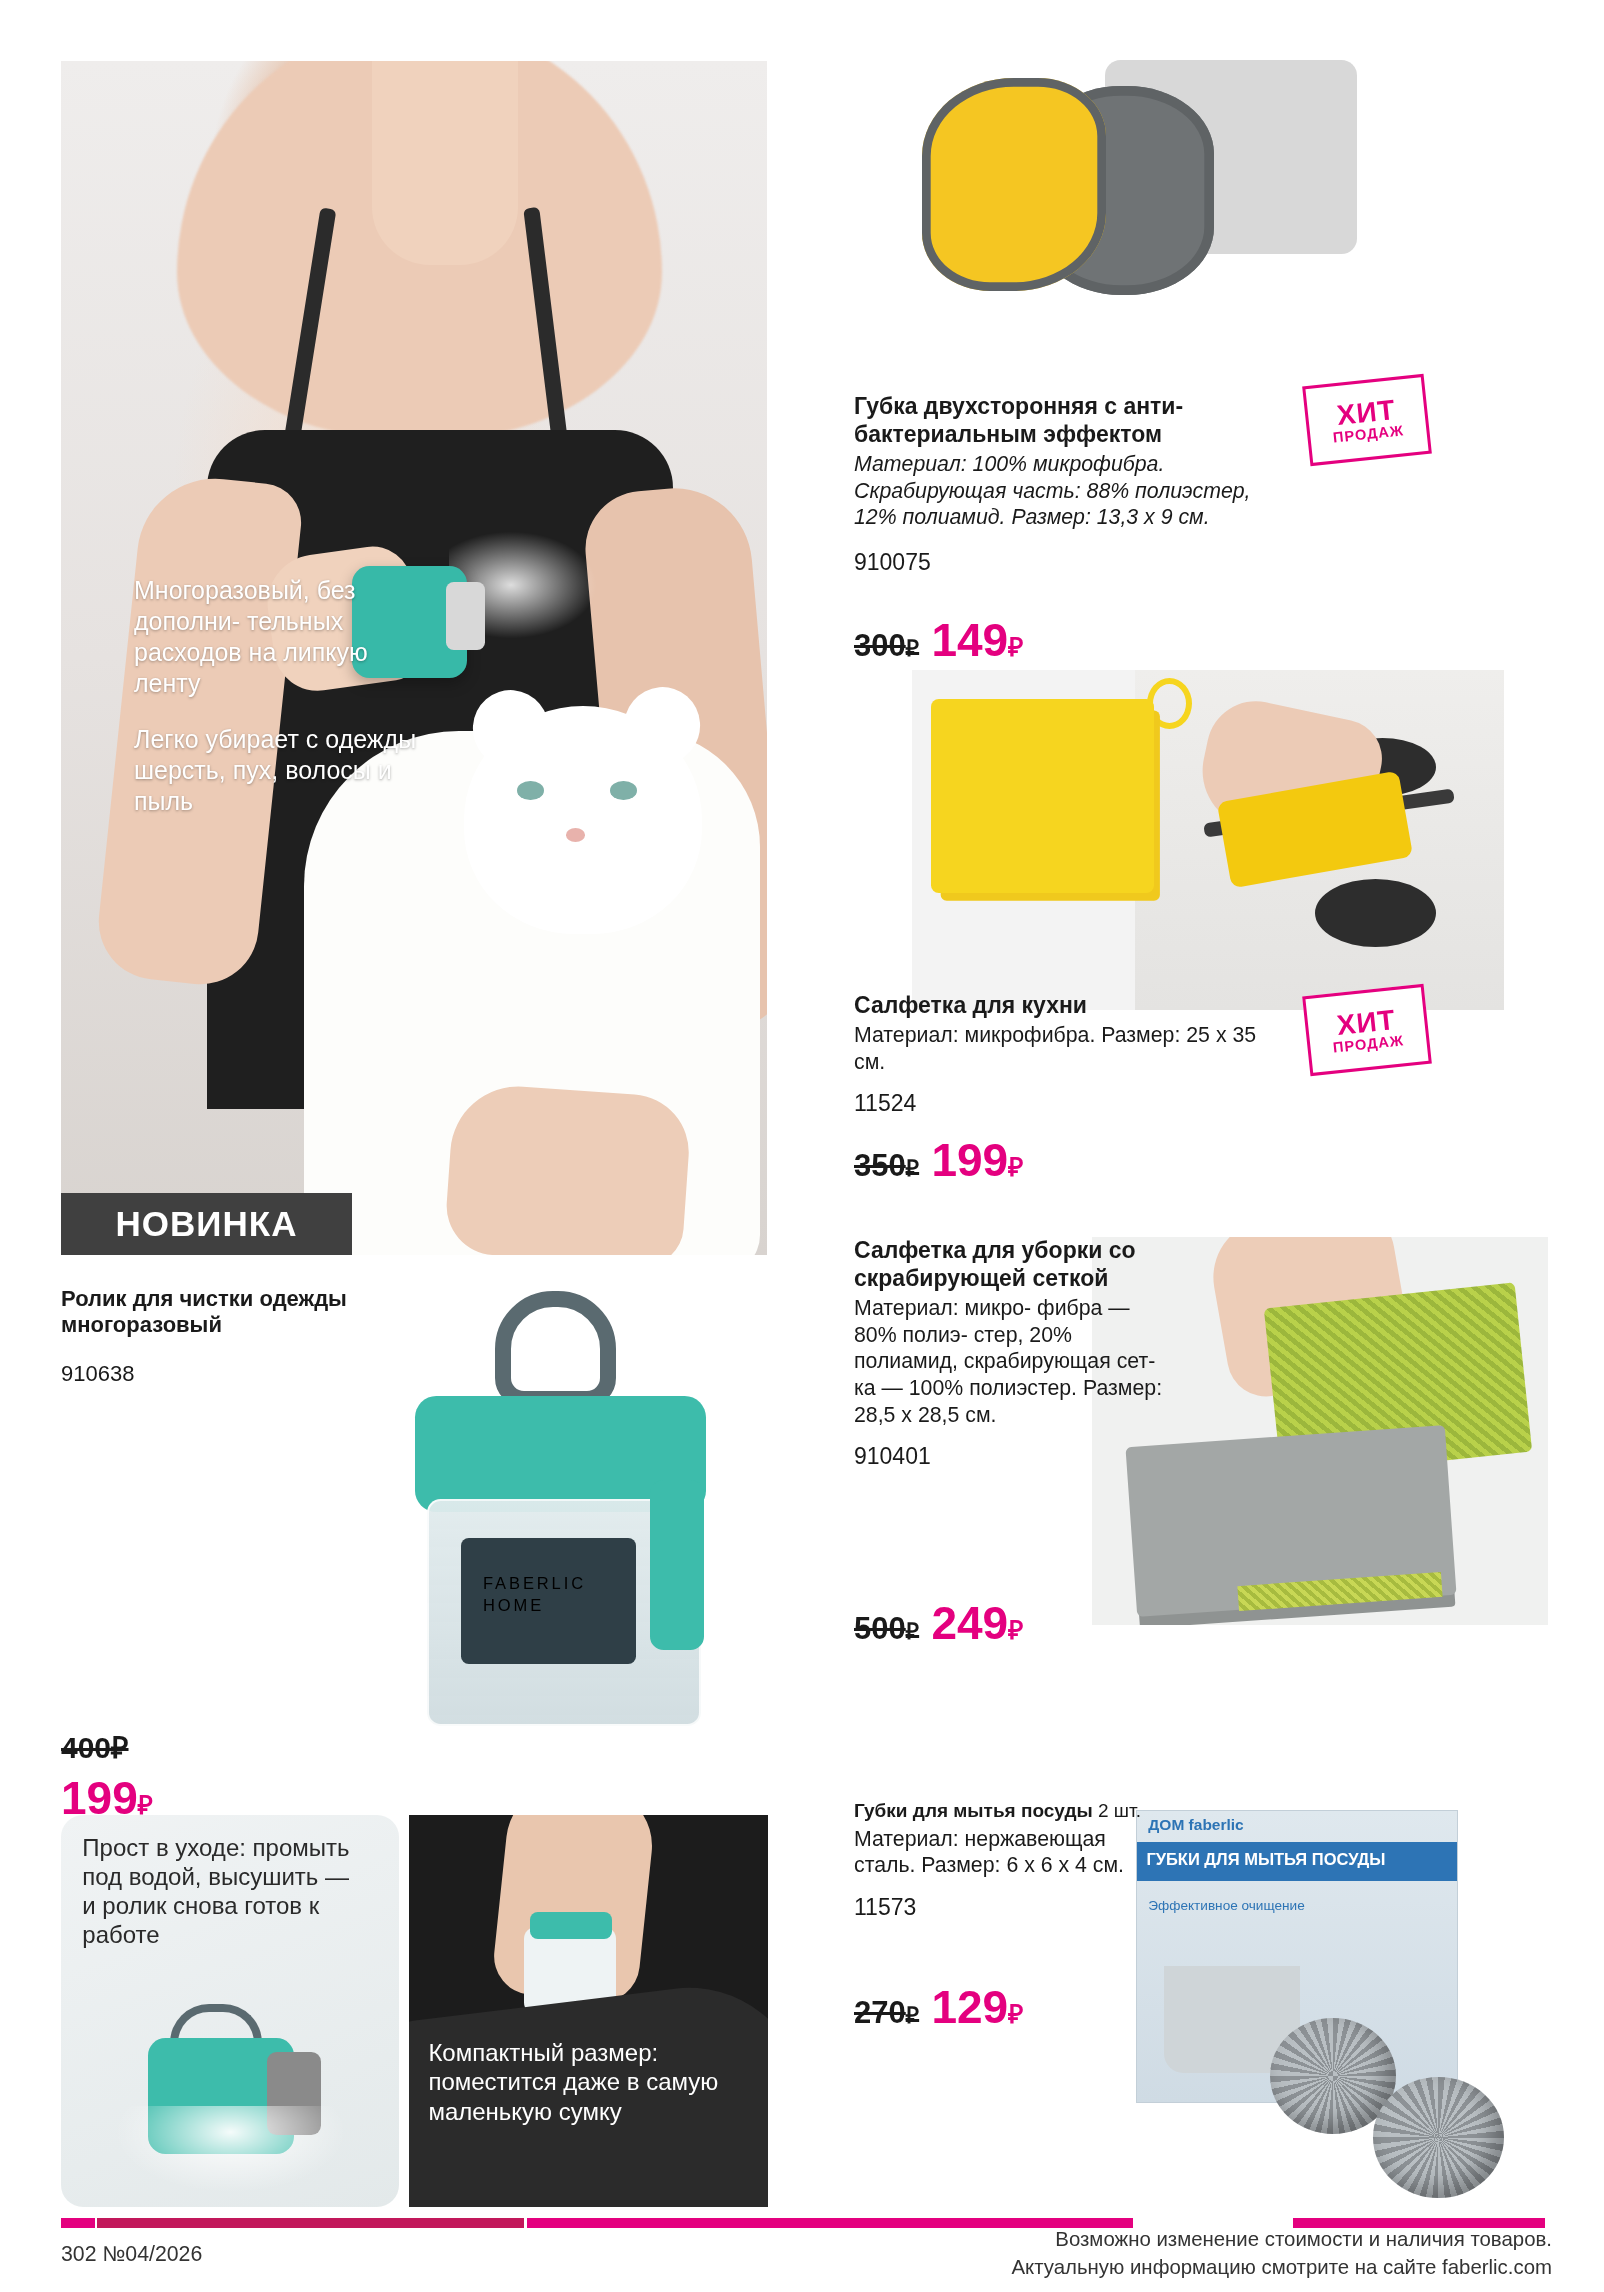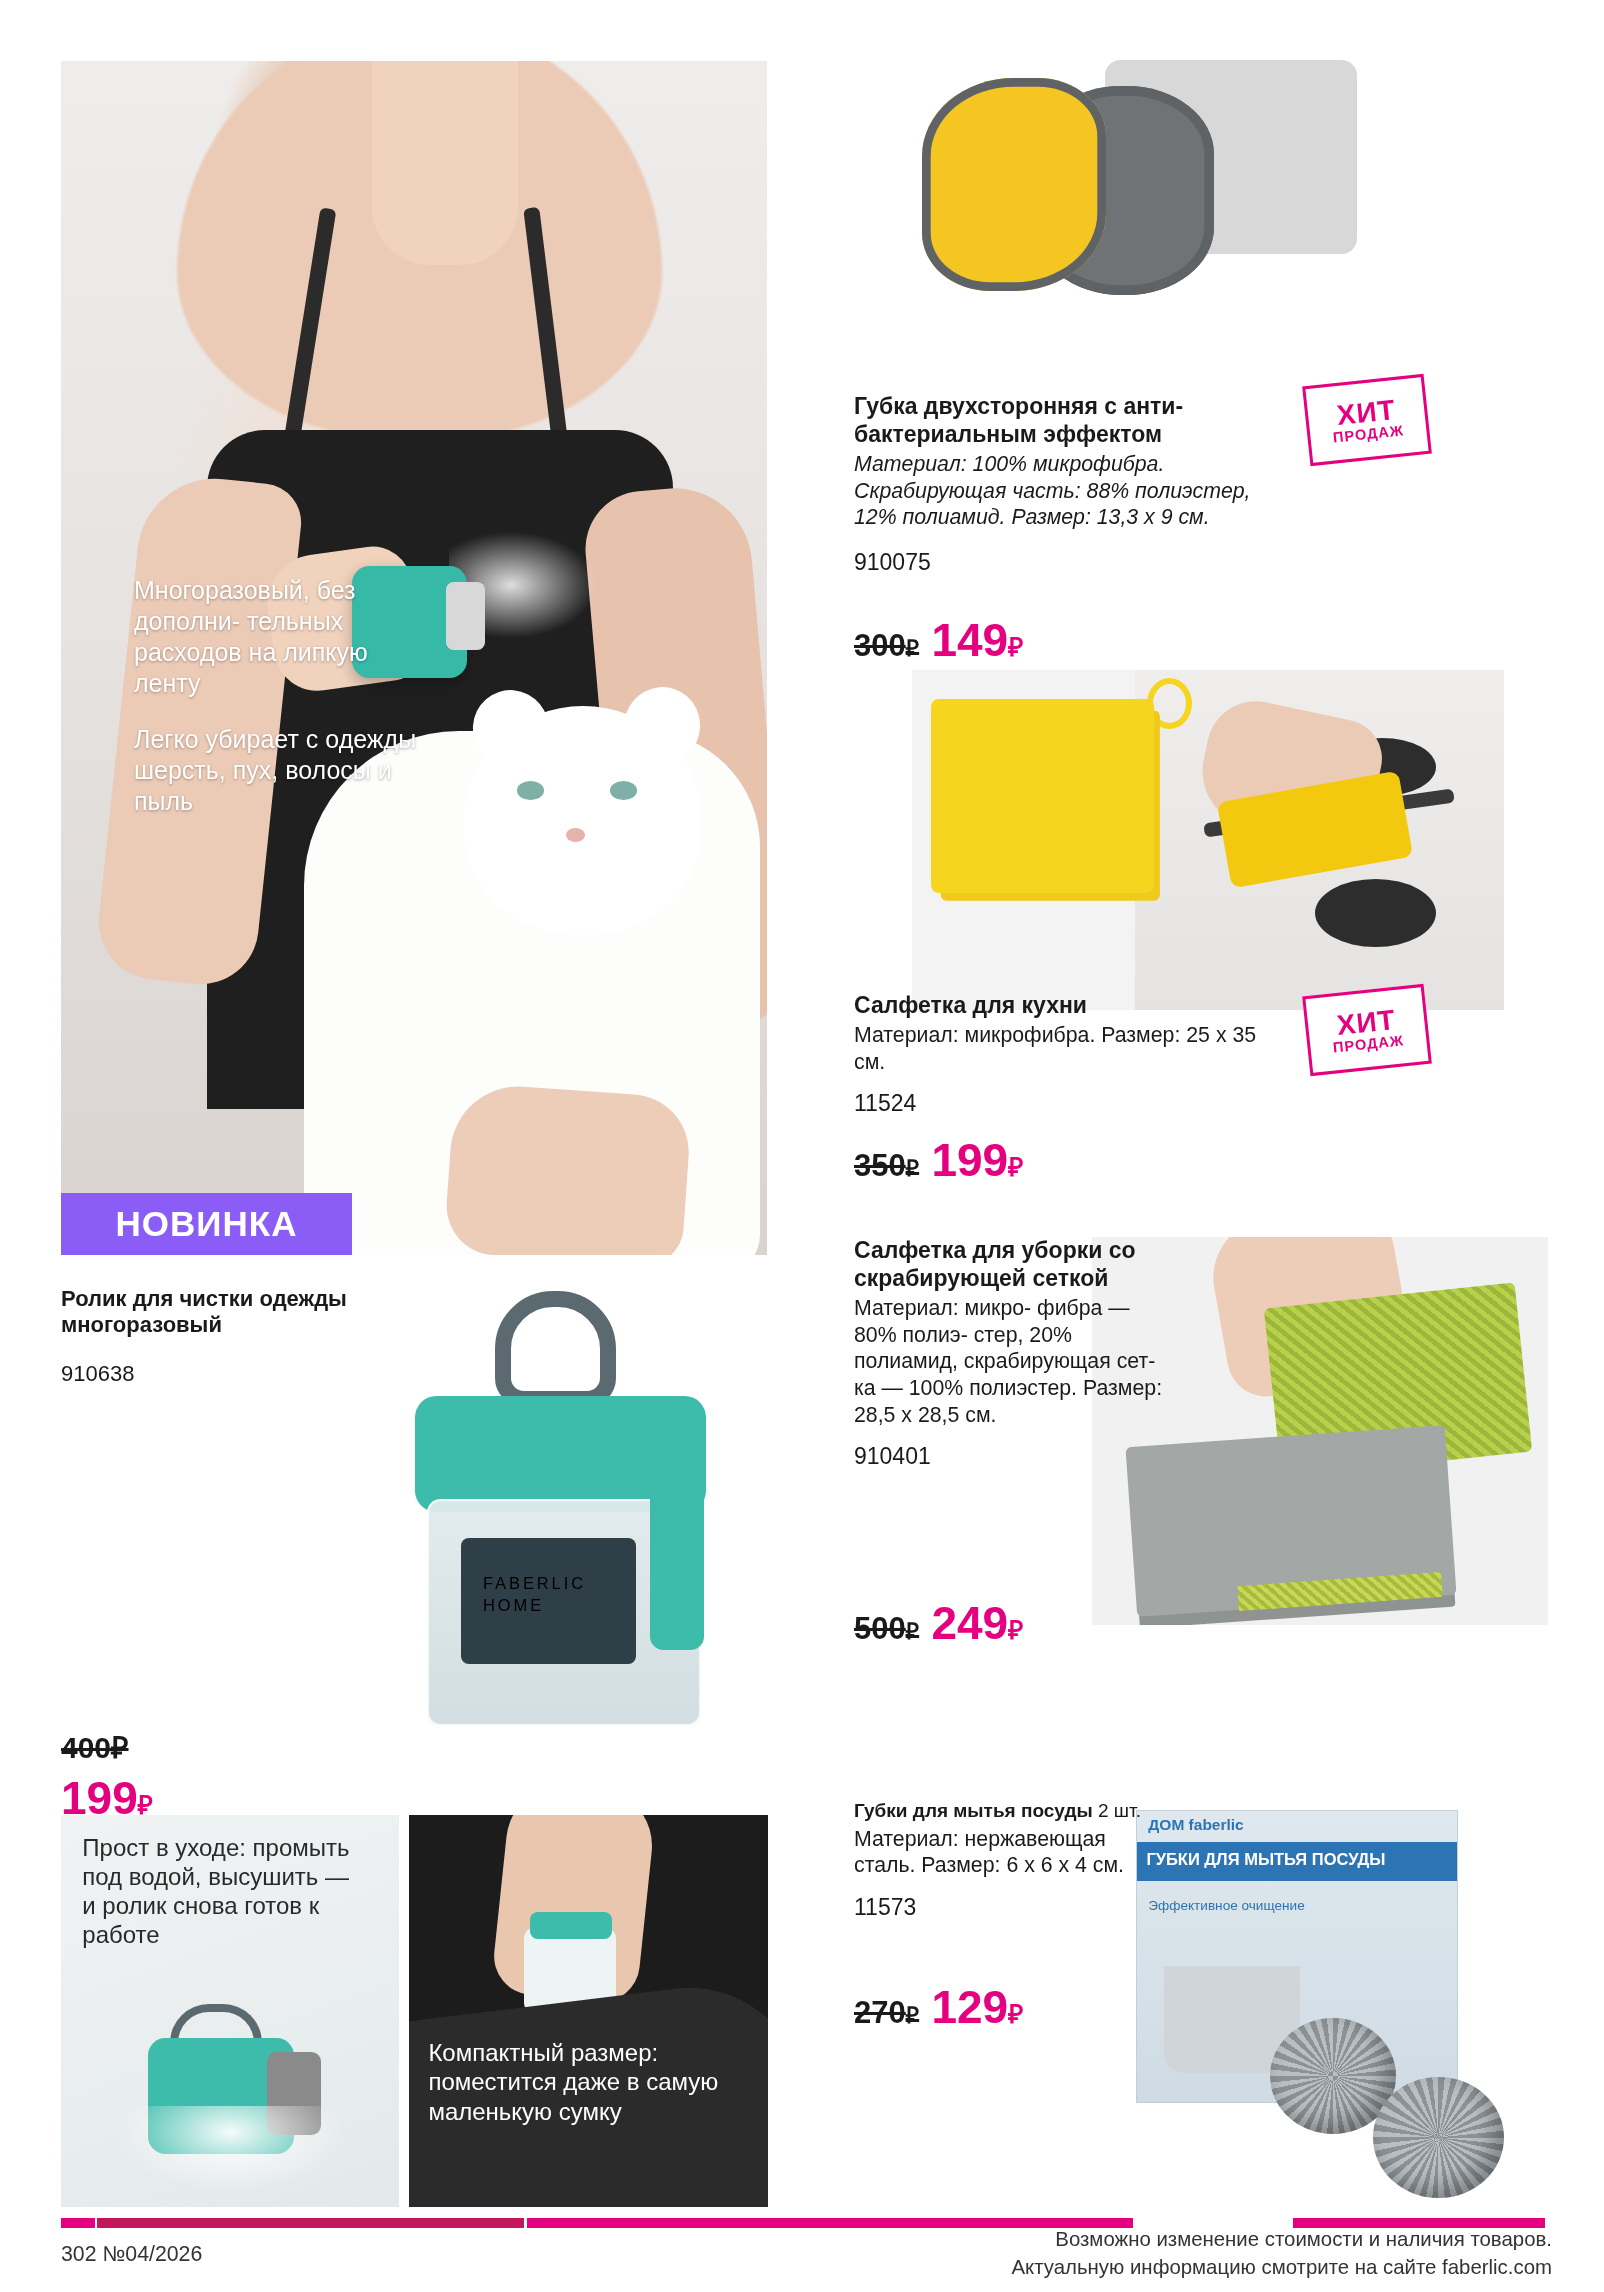--- a/index.html
+++ b/index.html
@@ -13,21 +13,21 @@
     position: relative;
     font-family: "Liberation Sans", sans-serif;
     color: #1a1a1a;
     overflow: hidden;
   }
 
   
   .abs { position: absolute; }
 
   .badge-new {
-    background: #8b5cf6;
+    background: #404040;
     color: #ffffff;
     font-weight: bold;
     letter-spacing: 1px;
     display: flex;
     align-items: center;
     justify-content: center;
   }
 
   .badge-hit {
     background: #ffffff;
@@ -210,20 +210,21 @@
   .roller-photo .brand {
     position: absolute; left: 124px; top: 291px; width: 165px;
     color: #000000; font-size: 16.5px; letter-spacing: 2.9px; line-height: 1.35;
   }
 
   
   .ph-water {
     left: 61px; top: 1815px; width: 338px; height: 392px;
     background: linear-gradient(160deg, #f0f3f4 0%, #e3e9ea 100%);
     overflow: hidden;
+    border-radius: 22px;
   }
   .ph-water .drop-roller {
     position: absolute; left: 87px; top: 223px; width: 146px; height: 116px;
     background: #3dbcab; border-radius: 17.5px;
   }
   .ph-water .drop-roller:after {
     content: ""; position: absolute; right: -27px; top: 13.6px; width: 54px; height: 83px;
     background: #8a8a8a; border-radius: 9.7px;
   }
   .ph-water .splash {

